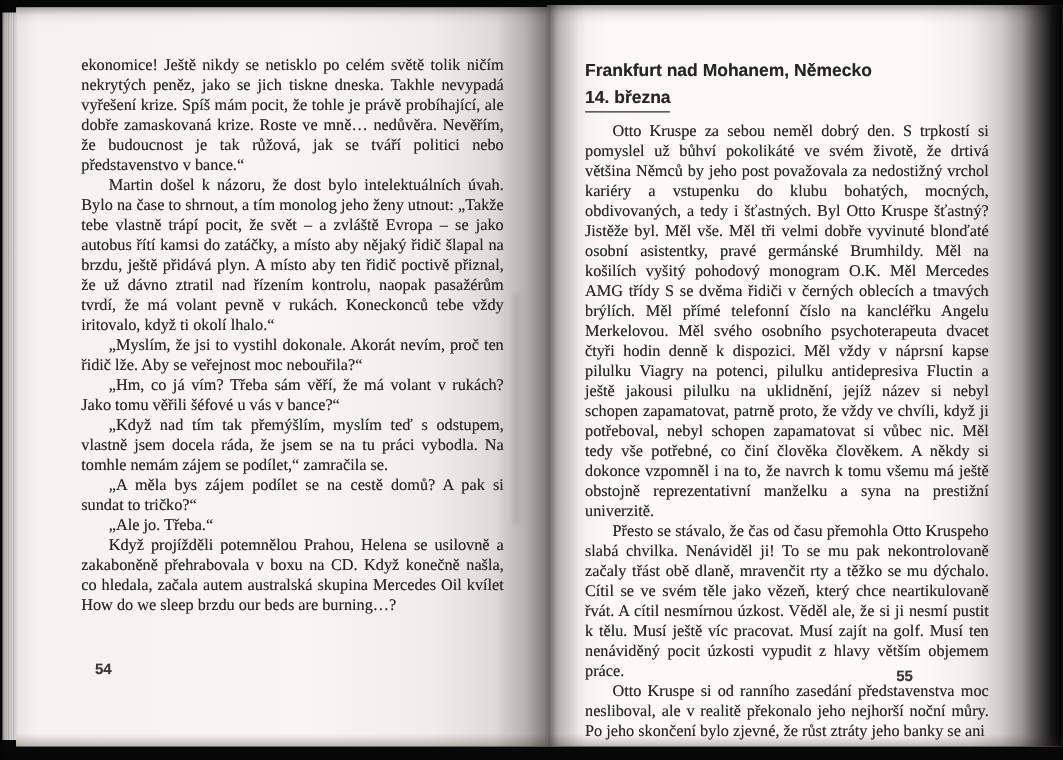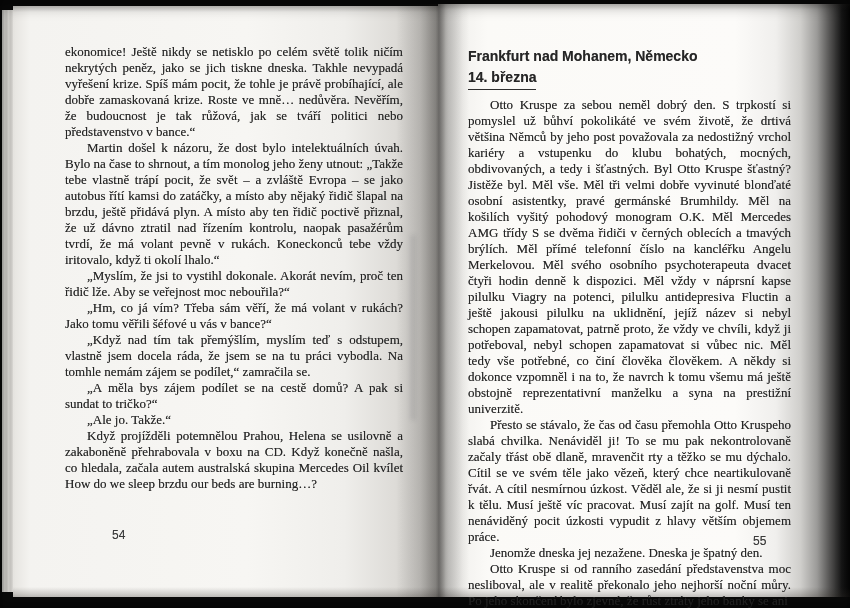--- a/index.html
+++ b/index.html
@@ -76,23 +76,22 @@
     text-shadow: 0 0 0.5px rgba(40,40,40,0.5);
   }
   .heading .date {
     display: inline-block;
     border-bottom: 1.5px solid #2e2e2e;
     padding-bottom: 1px;
   }
   .page-number {
     position: absolute;
     font-family: "Liberation Sans", sans-serif;
-    font-size: 12px; font-weight: 400; color: #3a3a3a;
+    font-size: 12px; font-weight: 700; color: #3a3a3a;
     text-shadow: 0 0 0.5px rgba(40,40,40,0.5);
-    margin-left: 36px;
   }
   .pn-left  { left: 76px;  top: 528px; }
   .pn-right { left: 717px; top: 534px; }
   
   .vignette {
     position: absolute; inset: 0; pointer-events: none;
     box-shadow: inset 0 6px 14px rgba(0,0,0,0.35), inset 0 -4px 10px rgba(0,0,0,0.3);
   }
 </style>
 </head>
@@ -107,33 +106,32 @@
 
   <div class="show-through"></div>
 
   <div class="text-block text-left">
       <p><span>ekonomice! Ještě nikdy se netisklo po celém světě tolik ničím nekrytých peněz, jako se jich tiskne dneska. Takhle nevypadá vyřešení krize. Spíš mám pocit, že tohle </span><span class="ital">je</span><span> právě probíhající, ale dobře zamaskovaná krize. Roste ve mně… nedůvěra. Nevěřím, že budoucnost je tak růžová, jak se tváří politici nebo představenstvo v bance.“</span></p>
       <p class="indent"><span>Martin došel k názoru, že dost bylo intelektuálních úvah. Bylo na čase to shrnout, a tím monolog jeho ženy utnout: „Takže tebe vlastně trápí pocit, že svět – a zvláště Evropa – se jako autobus řítí kamsi do zatáčky, a místo aby nějaký řidič šlapal na brzdu, ještě přidává plyn. A místo aby ten řidič poctivě přiznal, že už dávno ztratil nad řízením kontrolu, naopak pasažérům tvrdí, že má volant pevně v rukách. Koneckonců tebe vždy iritovalo, když ti okolí lhalo.“</span></p>
       <p class="indent"><span>„Myslím, že jsi to vystihl dokonale. Akorát nevím, proč ten řidič lže. Aby se veřejnost moc nebouřila?“</span></p>
       <p class="indent"><span>„Hm, co já vím? Třeba sám věří, že má volant v rukách? Jako tomu věřili šéfové u vás v bance?“</span></p>
       <p class="indent"><span>„Když nad tím tak přemýšlím, myslím teď s odstupem, vlastně jsem docela ráda, že jsem se na tu práci vybodla. Na tomhle nemám zájem se podílet,“ zamračila se.</span></p>
       <p class="indent"><span>„A měla bys zájem podílet se na cestě domů? A pak si sundat to tričko?“</span></p>
-      <p class="indent"><span>„Ale jo. Takže.“</span></p>
+      <p class="indent"><span>„Ale jo. Třeba.“</span></p>
       <p class="indent"><span>Když projížděli potemnělou Prahou, Helena se usilovně a zakaboněně přehrabovala v boxu na CD. Když konečně našla, co hledala, začala autem australská skupina </span><span class="ital">Mercedes Oil</span><span> kvílet </span><span class="ital">How do we sleep brzdu our beds are burning…?</span></p>
     </div>
 
   <div class="heading">
     <div>Frankfurt nad Mohanem, Německo</div>
     <div><span class="date">14. března</span></div>
   </div>
 
   <div class="text-block text-right">
       <p class="indent"><span>Otto Kruspe za sebou neměl dobrý den. S trpkostí si pomyslel už bůhví pokolikáté ve svém životě, že drtivá většina Němců by jeho post považovala za nedostižný vrchol kariéry a vstupenku do klubu bohatých, mocných, obdivovaných, a tedy i šťastných. Byl Otto Kruspe šťastný? Jistěže byl. Měl vše. Měl tři velmi dobře vyvinuté blonďaté osobní asistentky, pravé germánské Brumhildy. Měl na košilích vyšitý pohodový monogram O.K. Měl Mercedes AMG třídy S se dvěma řidiči v černých oblecích a tmavých brýlích. Měl přímé telefonní číslo na kancléřku Angelu Merkelovou. Měl svého osobního psychoterapeuta dvacet čtyři hodin denně k dispozici. Měl vždy v náprsní kapse pilulku Viagry na potenci, pilulku antidepresiva Fluctin a ještě jakousi pilulku na uklidnění, jejíž název si nebyl schopen zapamatovat, patrně proto, že vždy ve chvíli, když ji potřeboval, nebyl schopen zapamatovat si </span><span class="ital">vůbec</span><span> nic. Měl tedy vše potřebné, co činí člověka člověkem. A někdy si dokonce vzpomněl i na to, že navrch k tomu všemu má ještě obstojně reprezentativní manželku a syna na prestižní univerzitě.</span></p>
       <p class="indent"><span>Přesto se stávalo, že čas od času přemohla Otto Kruspeho slabá chvilka. Nenáviděl ji! To se mu pak nekontrolovaně začaly třást obě dlaně, mravenčit rty a těžko se mu dýchalo. Cítil se ve svém těle jako vězeň, který chce neartikulovaně řvát. A cítil nesmírnou úzkost. Věděl ale, že si ji nesmí pustit k tělu. Musí ještě víc pracovat. Musí zajít na golf. Musí ten nenáviděný pocit úzkosti vypudit z hlavy větším objemem práce.</span></p>
-      <p class="indent"><span>Jenomže dneska jej nezažene. Dneska je špatný den.</span></p>
       <p class="indent"><span>Otto Kruspe si od ranního zasedání představenstva moc nesliboval, ale v realitě překonalo jeho nejhorší noční můry. Po jeho skončení bylo zjevné, že růst ztráty jeho banky se ani</span></p>
     </div>
 
   <div class="page-number pn-left">54</div>
   <div class="page-number pn-right">55</div>
 
   <div class="gutter-shadow"></div>
   <div class="vignette"></div>
 </div>
 

